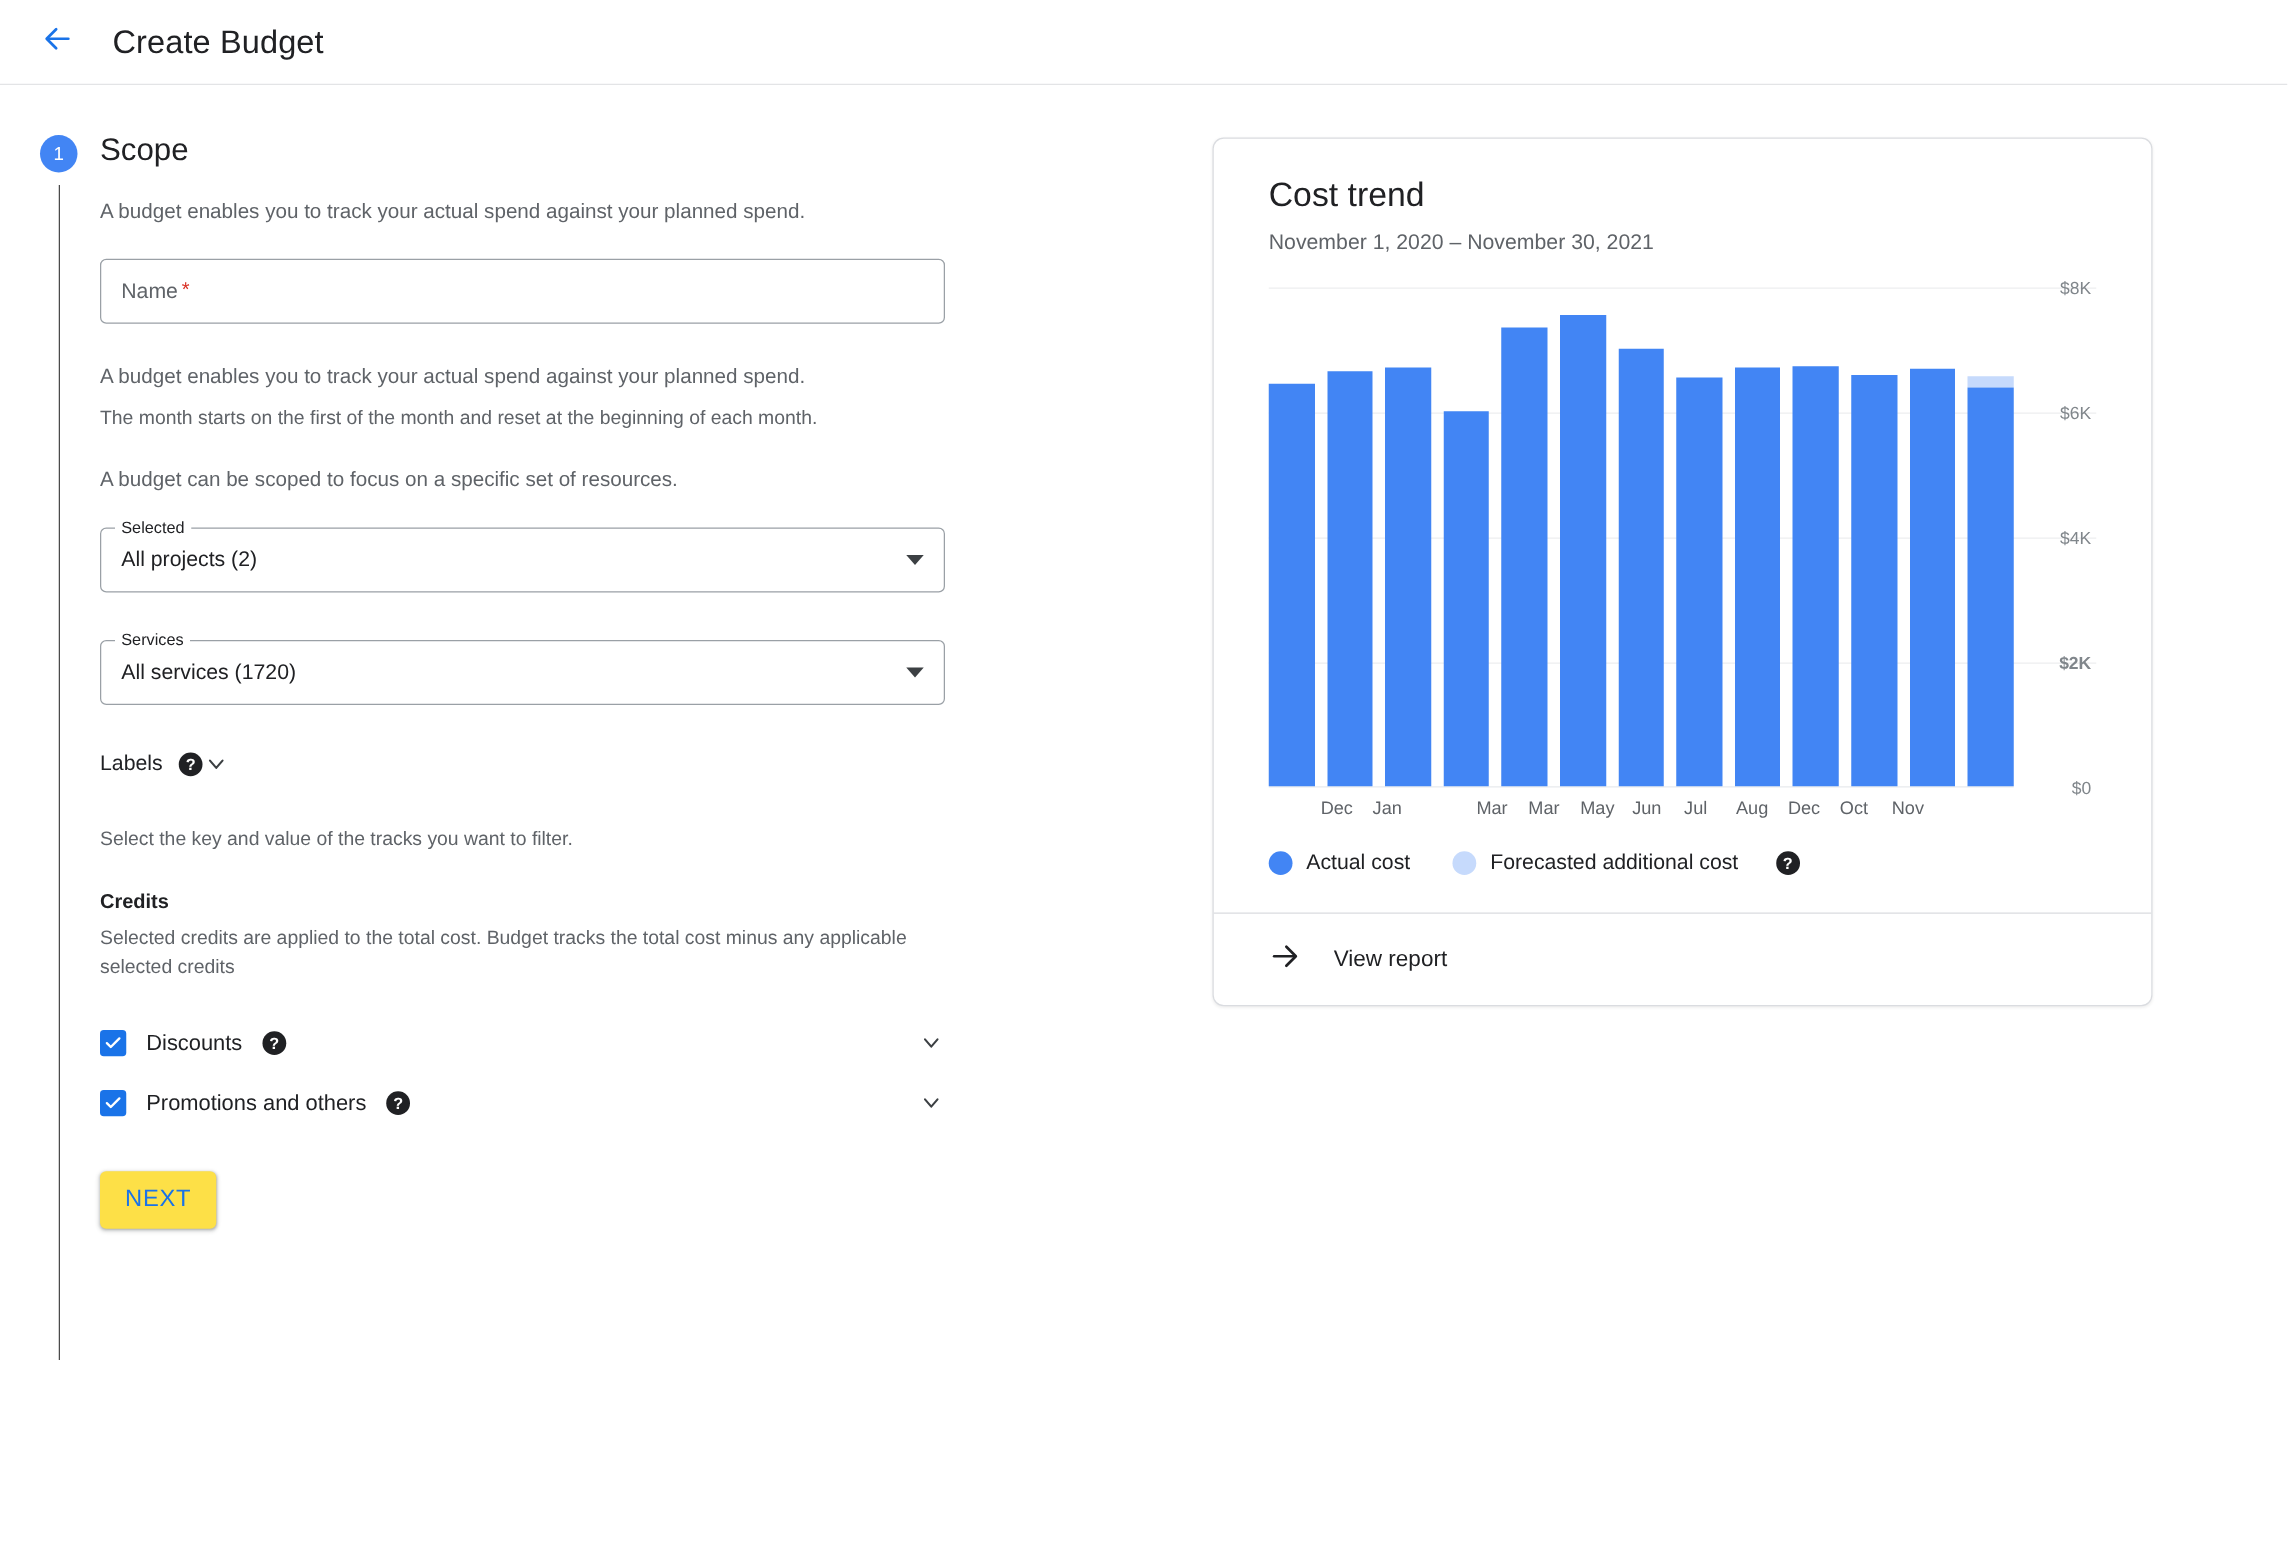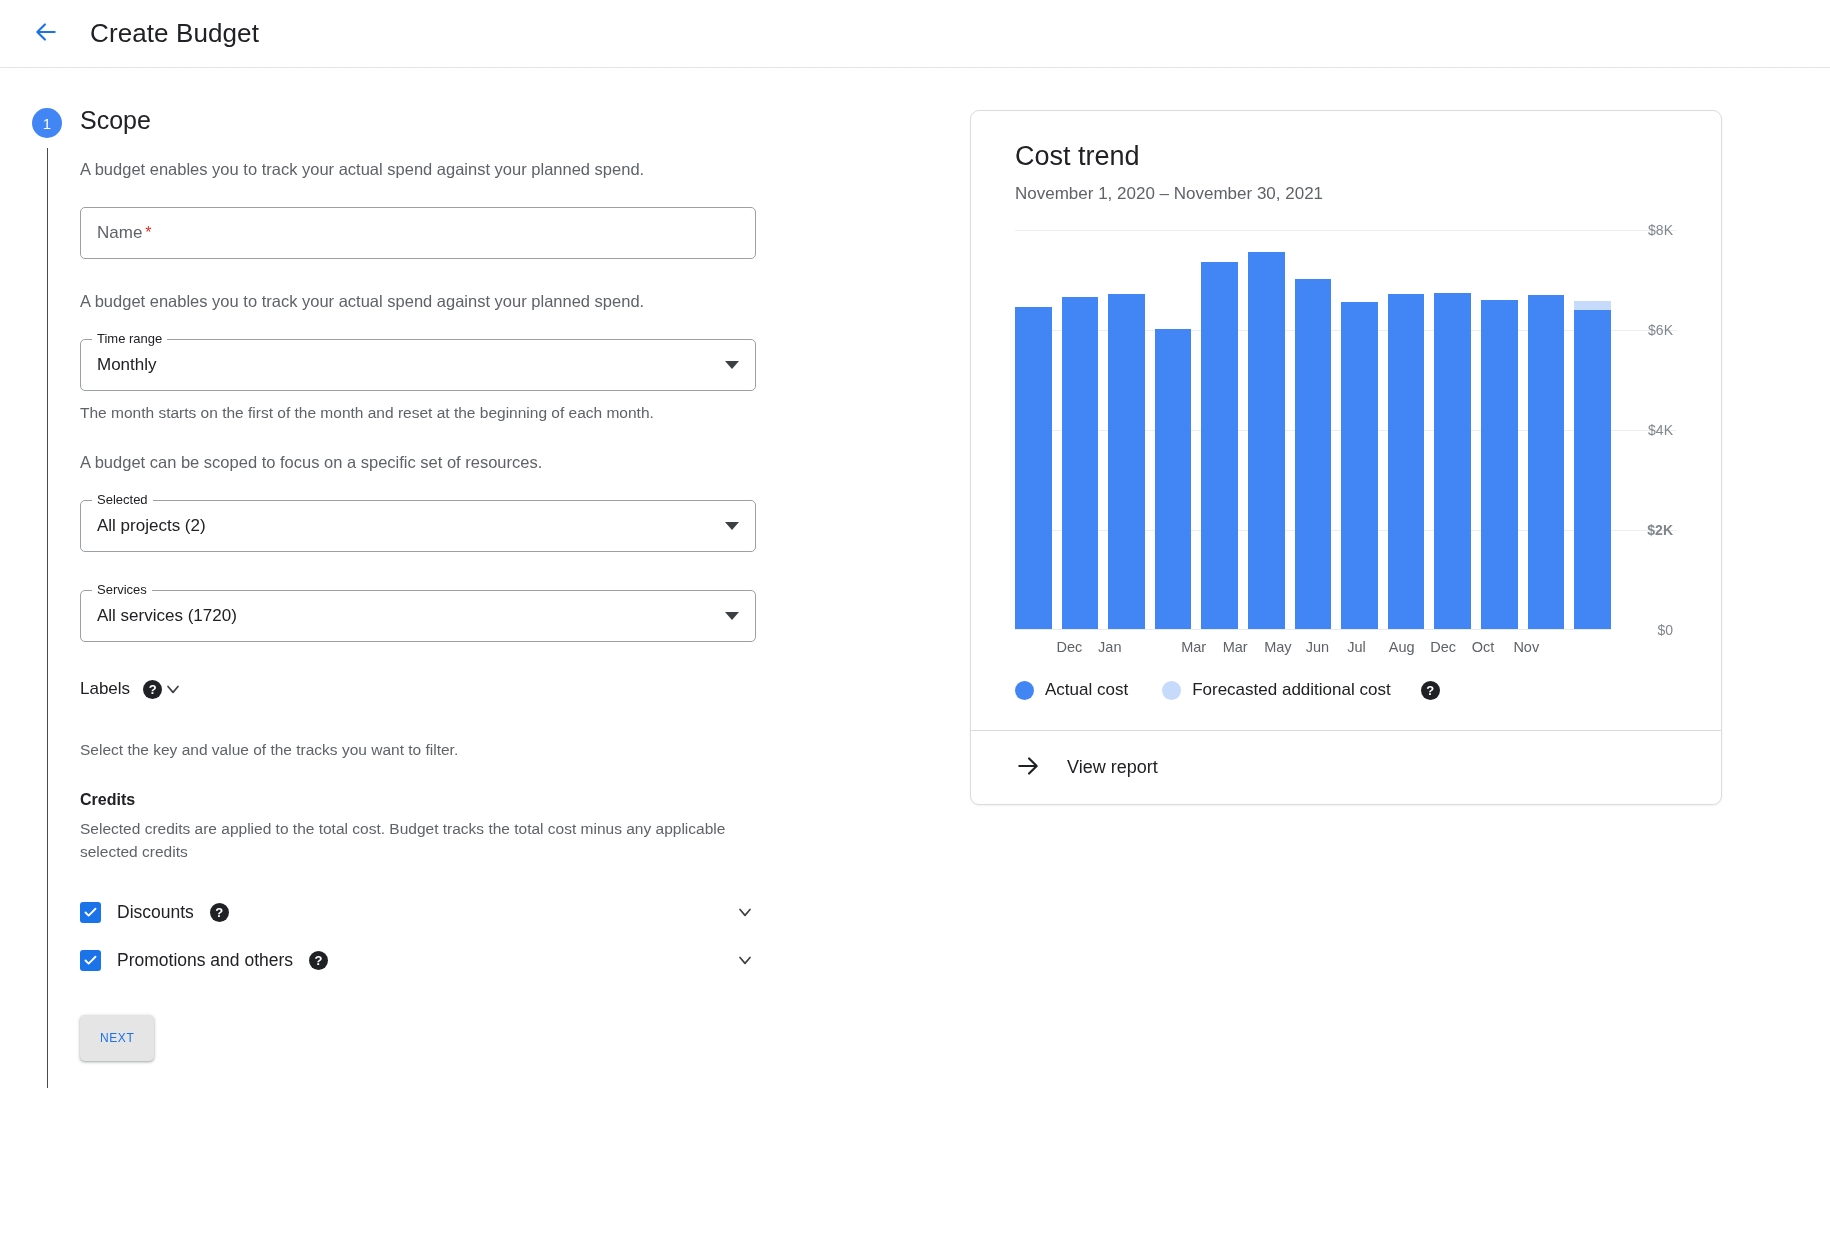--- a/index.html
+++ b/index.html
@@ -155,26 +155,26 @@
     flex: 0 0 auto;
   }
   .cbox svg { display: block; }
   .check-label { font-size: 17.5px; color: #202124; }
 
   
   .next-btn {
     margin-top: 44px;
     display: inline-flex; align-items: center; justify-content: center;
     height: 46px; padding: 0 20px;
-    background: #e5e5e5;
+    background: #fde047;
     border: none; border-radius: 5px;
     box-shadow: 0 1px 2px rgba(60,64,67,.3), 0 1px 3px 1px rgba(60,64,67,.15);
     color: #1a73e8;
     font-family: "Liberation Sans", sans-serif;
-    font-size: 12px; font-weight: 500; letter-spacing: .6px;
+    font-size: 19px; font-weight: 500; letter-spacing: .6px;
     cursor: pointer;
   }
 
   
   .card {
     width: 752px;
     background: #fff;
     border: 1px solid #dadce0;
     border-radius: 9px;
     box-shadow: 0 1px 2px rgba(60,64,67,.08);
@@ -275,25 +275,20 @@
 
         
         <div class="field mt26">
           <span class="field-placeholder">Name</span>
             <span class="req-star">*</span>
         </div>
 
         <div class="body-text mt30">A budget enables you to track your actual spend against your planned spend.</div>
 
         
-        <div class="field select mt26">
-          <span class="field-legend">Time range</span>
-          <span class="field-value">Monthly</span>
-          <span class="caret"></span>
-        </div>
         <div class="help-text mt10" style="width:620px;">The month starts on the first of the month and reset at the beginning of each month.</div>
 
         <div class="body-text mt26">A budget can be scoped to focus on a specific set of resources.</div>
 
         
         <div class="field select mt26">
           <span class="field-legend">Selected</span>
           <span class="field-value">All projects (2)</span>
           <span class="caret"></span>
         </div>

